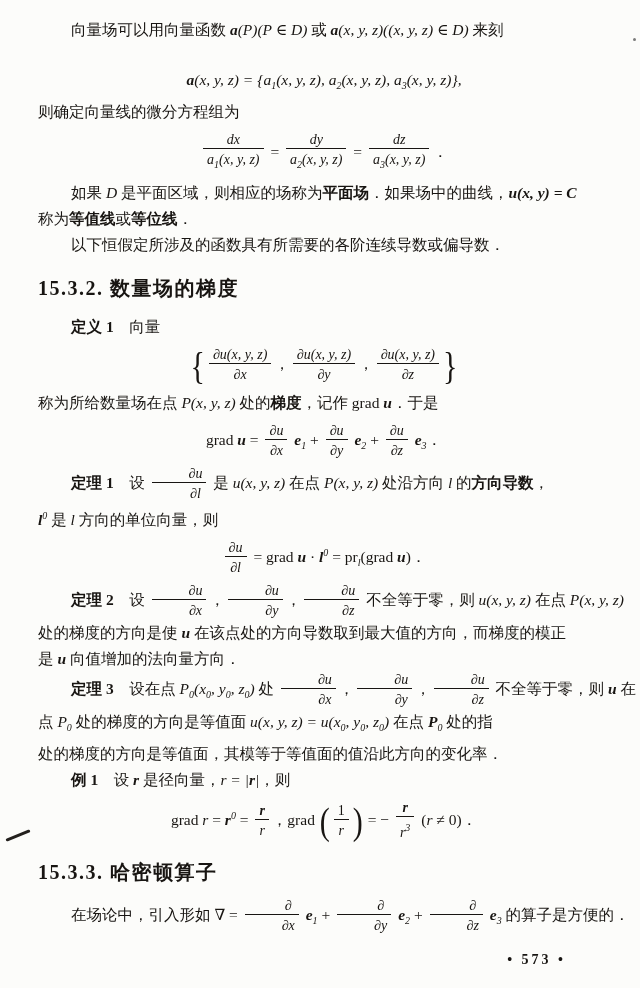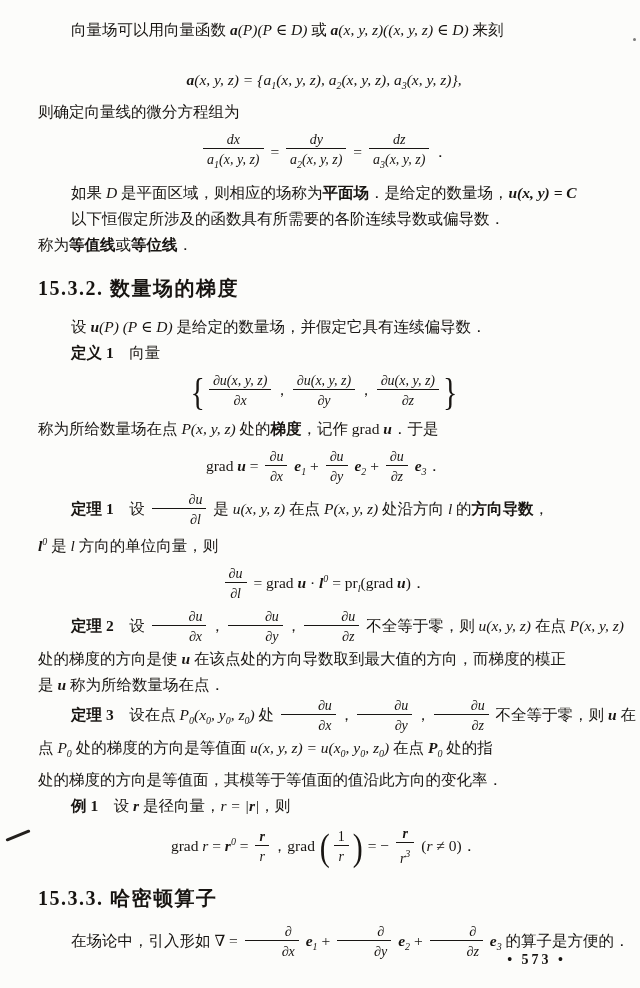--- a/index.html
+++ b/index.html
@@ -88,35 +88,34 @@
 </style>
 </head>
 <body>
 
 <div class="page">
   <div class="content">
       <div class="line indent"><span class="run">向量场可以用向量函数 </span><span class="run b i">a</span><span class="run i">(P)(P ∈ D)</span><span class="run"> 或 </span><span class="run b i">a</span><span class="run i">(x, y, z)((x, y, z) ∈ D)</span><span class="run"> 来刻</span></div>
       <div class="line center"><span class="run b i">a</span><span class="run i">(x, y, z) = {</span><span class="run i">a</span><span class="run sub">1</span><span class="run i">(x, y, z),  </span><span class="run i">a</span><span class="run sub">2</span><span class="run i">(x, y, z),  </span><span class="run i">a</span><span class="run sub">3</span><span class="run i">(x, y, z)},</span></div>
       <div class="line"><span class="run">则确定向量线的微分方程组为</span></div>
       <div class="line center formula"><span class="frac"><span class="num"><span class="run i">dx</span></span><span class="den"><span class="run i">a</span><span class="run sub">1</span><span class="run i">(x, y, z)</span></span></span><span class="run"> = </span><span class="frac"><span class="num"><span class="run i">dy</span></span><span class="den"><span class="run i">a</span><span class="run sub">2</span><span class="run i">(x, y, z)</span></span></span><span class="run"> = </span><span class="frac"><span class="num"><span class="run i">dz</span></span><span class="den"><span class="run i">a</span><span class="run sub">3</span><span class="run i">(x, y, z)</span></span></span><span class="run">．</span></div>
-      <div class="line indent"><span class="run">如果 </span><span class="run i">D</span><span class="run"> 是平面区域，则相应的场称为</span><span class="run b">平面场</span><span class="run">．是给定的数量场，</span><span class="run b i">u(x, y) = C</span></div>
+      <div class="line indent"><span class="run">如果 </span><span class="run i">D</span><span class="run"> 是平面区域，则相应的场称为</span><span class="run b">平面场</span><span class="run">．如果场中的曲线，</span><span class="run b i">u(x, y) = C</span></div>
+      <div class="line"><span class="run">称为</span><span class="run b">等值线</span><span class="run">或</span><span class="run b">等位线</span><span class="run">．</span></div>
       <div class="line indent"><span class="run">以下恒假定所涉及的函数具有所需要的各阶连续导数或偏导数．</span></div>
-      <div class="line"><span class="run">称为</span><span class="run b">等值线</span><span class="run">或</span><span class="run b">等位线</span><span class="run">．</span></div>
       <div class="heading">15.3.2. 数量场的梯度</div>
-      <div class="line indent"><span class="run">设 </span><span class="run b i">u</span><span class="run i">(P) (P ∈ D)</span><span class="run"> 是给定的数量场，并假定它具有连续偏导数．</span></div>
       <div class="line indent"><span class="run b">定义 1</span><span class="run">　向量</span></div>
       <div class="line center formula"><span class="big">{</span><span class="frac"><span class="num"><span class="run i">∂u(x, y, z)</span></span><span class="den"><span class="run i">∂x</span></span></span><span class="run">，</span><span class="frac"><span class="num"><span class="run i">∂u(x, y, z)</span></span><span class="den"><span class="run i">∂y</span></span></span><span class="run">，</span><span class="frac"><span class="num"><span class="run i">∂u(x, y, z)</span></span><span class="den"><span class="run i">∂z</span></span></span><span class="big">}</span></div>
       <div class="line"><span class="run">称为所给数量场在点 </span><span class="run i">P(x, y, z)</span><span class="run"> 处的</span><span class="run b">梯度</span><span class="run">，记作 grad </span><span class="run b i">u</span><span class="run">．于是</span></div>
       <div class="line center formula"><span class="run">grad </span><span class="run b i">u</span><span class="run"> = </span><span class="frac"><span class="num"><span class="run i">∂u</span></span><span class="den"><span class="run i">∂x</span></span></span><span class="run"> </span><span class="run b i">e</span><span class="run sub">1</span><span class="run"> + </span><span class="frac"><span class="num"><span class="run i">∂u</span></span><span class="den"><span class="run i">∂y</span></span></span><span class="run"> </span><span class="run b i">e</span><span class="run sub">2</span><span class="run"> + </span><span class="frac"><span class="num"><span class="run i">∂u</span></span><span class="den"><span class="run i">∂z</span></span></span><span class="run"> </span><span class="run b i">e</span><span class="run sub">3</span><span class="run">．</span></div>
       <div class="line indent"><span class="run b">定理 1</span><span class="run">　设 </span><span class="frac"><span class="num"><span class="run i">∂u</span></span><span class="den"><span class="run i">∂l</span></span></span><span class="run"> 是 </span><span class="run i">u(x, y, z)</span><span class="run"> 在点 </span><span class="run i">P(x, y, z)</span><span class="run"> 处沿方向 </span><span class="run i">l</span><span class="run"> 的</span><span class="run b">方向导数</span><span class="run">，</span></div>
       <div class="line"><span class="run b i">l</span><span class="run sup">0</span><span class="run"> 是 </span><span class="run i">l</span><span class="run"> 方向的单位向量，则</span></div>
       <div class="line center formula"><span class="frac"><span class="num"><span class="run i">∂u</span></span><span class="den"><span class="run i">∂l</span></span></span><span class="run"> = grad </span><span class="run b i">u</span><span class="run"> · </span><span class="run b i">l</span><span class="run sup">0</span><span class="run"> = pr</span><span class="run sub">l</span><span class="run">(grad </span><span class="run b i">u</span><span class="run">)．</span></div>
       <div class="line indent"><span class="run b">定理 2</span><span class="run">　设 </span><span class="frac"><span class="num"><span class="run i">∂u</span></span><span class="den"><span class="run i">∂x</span></span></span><span class="run">，</span><span class="frac"><span class="num"><span class="run i">∂u</span></span><span class="den"><span class="run i">∂y</span></span></span><span class="run">，</span><span class="frac"><span class="num"><span class="run i">∂u</span></span><span class="den"><span class="run i">∂z</span></span></span><span class="run"> 不全等于零，则 </span><span class="run i">u(x, y, z)</span><span class="run"> 在点 </span><span class="run i">P(x, y, z)</span></div>
       <div class="line"><span class="run">处的梯度的方向是使 </span><span class="run b i">u</span><span class="run"> 在该点处的方向导数取到最大值的方向，而梯度的模正</span></div>
-      <div class="line"><span class="run">是 </span><span class="run b i">u</span><span class="run"> 称为所给数量场在点．</span></div>
+      <div class="line"><span class="run">是 </span><span class="run b i">u</span><span class="run"> 向值增加的法向量方向．</span></div>
       <div class="line indent"><span class="run b">定理 3</span><span class="run">　设在点 </span><span class="run i">P</span><span class="run sub">0</span><span class="run i">(x</span><span class="run sub">0</span><span class="run i">, y</span><span class="run sub">0</span><span class="run i">, z</span><span class="run sub">0</span><span class="run i">)</span><span class="run"> 处 </span><span class="frac"><span class="num"><span class="run i">∂u</span></span><span class="den"><span class="run i">∂x</span></span></span><span class="run">，</span><span class="frac"><span class="num"><span class="run i">∂u</span></span><span class="den"><span class="run i">∂y</span></span></span><span class="run">，</span><span class="frac"><span class="num"><span class="run i">∂u</span></span><span class="den"><span class="run i">∂z</span></span></span><span class="run"> 不全等于零，则 </span><span class="run b i">u</span><span class="run"> 在</span></div>
       <div class="line"><span class="run">点 </span><span class="run i">P</span><span class="run sub">0</span><span class="run"> 处的梯度的方向是等值面 </span><span class="run i">u(x, y, z) = u(x</span><span class="run sub">0</span><span class="run i">, y</span><span class="run sub">0</span><span class="run i">, z</span><span class="run sub">0</span><span class="run i">)</span><span class="run"> 在点 </span><span class="run b i">P</span><span class="run sub">0</span><span class="run"> 处的指</span></div>
       <div class="line"><span class="run">处的梯度的方向是等值面，其模等于等值面的值沿此方向的变化率．</span></div>
       <div class="line indent"><span class="run b">例 1</span><span class="run">　设 </span><span class="run b i">r</span><span class="run"> 是径向量，</span><span class="run i">r = |</span><span class="run b i">r</span><span class="run i">|</span><span class="run">，则</span></div>
       <div class="line center formula"><span class="run">grad </span><span class="run i">r</span><span class="run"> = </span><span class="run b i">r</span><span class="run sup">0</span><span class="run"> = </span><span class="frac"><span class="num"><span class="run b i">r</span></span><span class="den"><span class="run i">r</span></span></span><span class="run">，grad </span><span class="big">(</span><span class="frac"><span class="num"><span class="run">1</span></span><span class="den"><span class="run i">r</span></span></span><span class="big">)</span><span class="run"> = − </span><span class="frac"><span class="num"><span class="run b i">r</span></span><span class="den"><span class="run i">r</span><span class="run sup">3</span></span></span><span class="run"> (</span><span class="run i">r</span><span class="run"> ≠ 0)．</span></div>
       <div class="heading">15.3.3. 哈密顿算子</div>
       <div class="line indent"><span class="run">在场论中，引入形如 </span><span class="run">∇ = </span><span class="frac"><span class="num"><span class="run i">∂</span></span><span class="den"><span class="run i">∂x</span></span></span><span class="run"> </span><span class="run b i">e</span><span class="run sub">1</span><span class="run"> + </span><span class="frac"><span class="num"><span class="run i">∂</span></span><span class="den"><span class="run i">∂y</span></span></span><span class="run"> </span><span class="run b i">e</span><span class="run sub">2</span><span class="run"> + </span><span class="frac"><span class="num"><span class="run i">∂</span></span><span class="den"><span class="run i">∂z</span></span></span><span class="run"> </span><span class="run b i">e</span><span class="run sub">3</span><span class="run"> 的算子是方便的．</span></div>
     </div>
   <div class="pen-mark"></div>
   <div class="speck1"></div>

